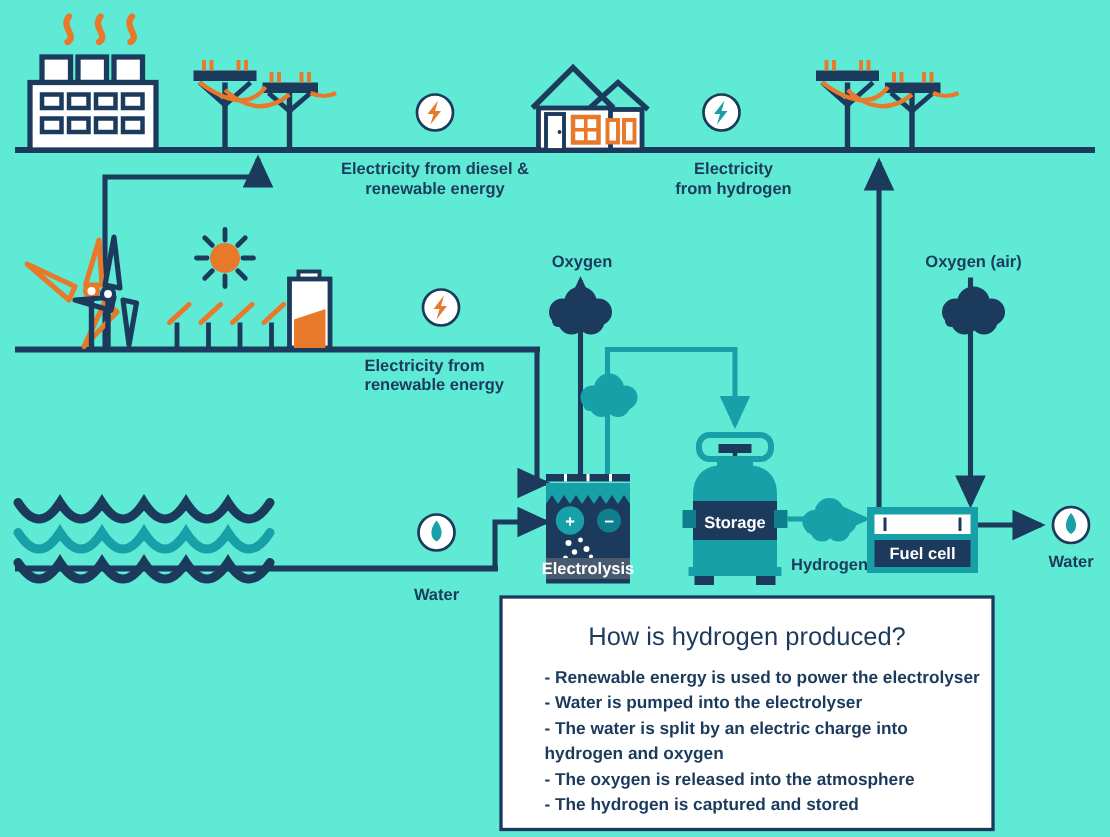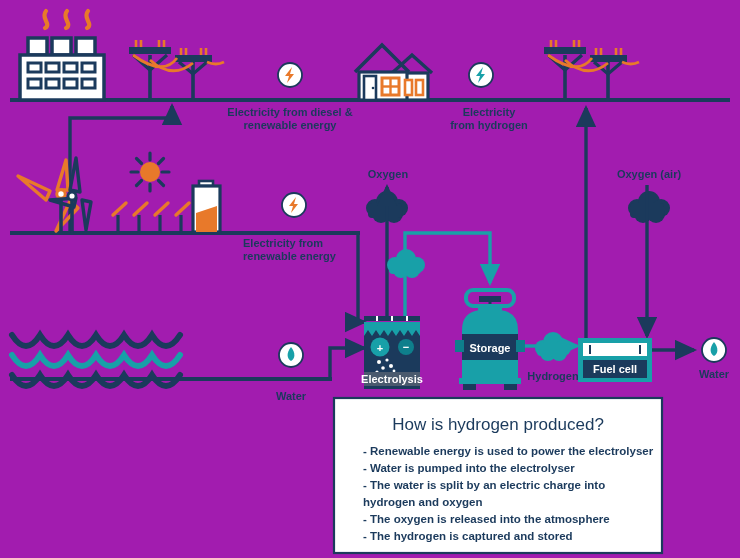--- a/index.html
+++ b/index.html
@@ -1,18 +1,18 @@
 <!DOCTYPE html>
 <html><head>
 <meta charset="utf-8">
 <title>Hydrogen Production Infographic</title>
 <style>
   html,body{margin:0;padding:0;background:#ffffff;}
   body{font-family:"Liberation Sans", sans-serif;}
-  #stage{position:relative;width:740px;height:558px;background:#a21caf;overflow:hidden;}
+  #stage{position:relative;width:740px;height:558px;background:#5eead4;overflow:hidden;}
   svg#diagram{position:absolute;top:0;left:0;width:740px;height:558px;display:block;}
   .lbl{font-family:"Liberation Sans", sans-serif;fill:#1b3a5c;font-weight:bold;}
   .lbl-md{font-size:11px;}
   .onbox{font-family:"Liberation Sans", sans-serif;fill:#ffffff;font-weight:bold;font-size:11px;}
   .boxtitle{font-family:"Liberation Sans", sans-serif;fill:#1b3a5c;font-size:17px;}
   .boxline{font-family:"Liberation Sans", sans-serif;fill:#1b3a5c;font-size:11.5px;font-weight:bold;}
 </style>
 </head>
 <body>
 

